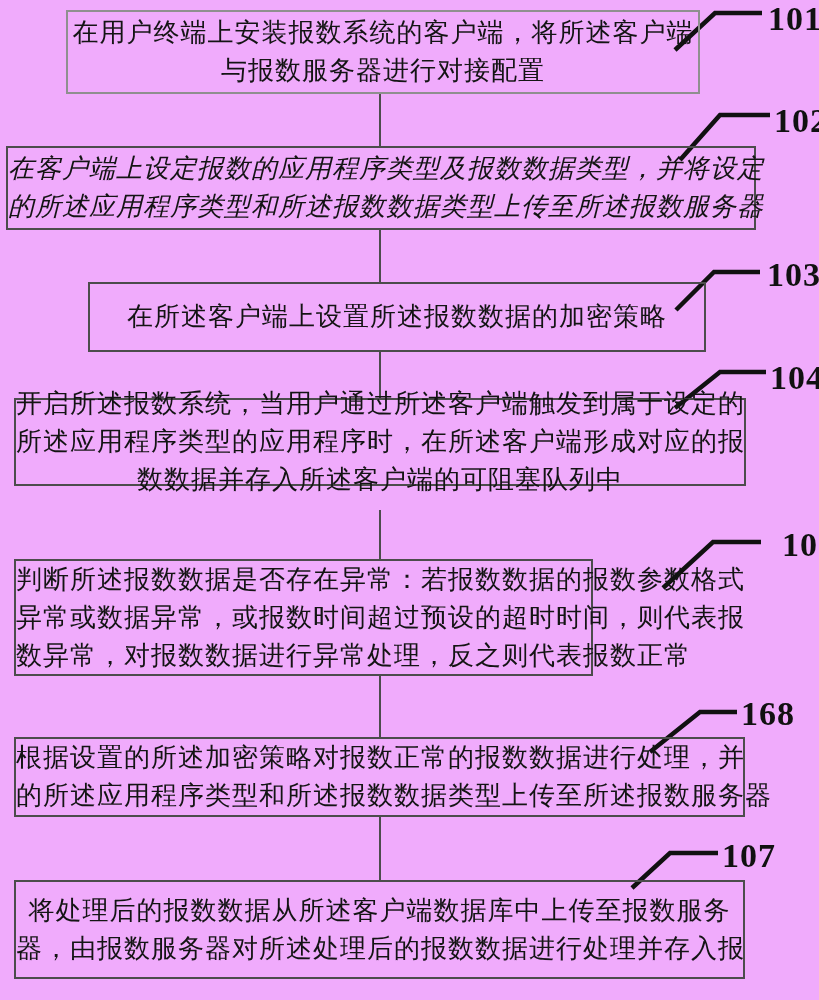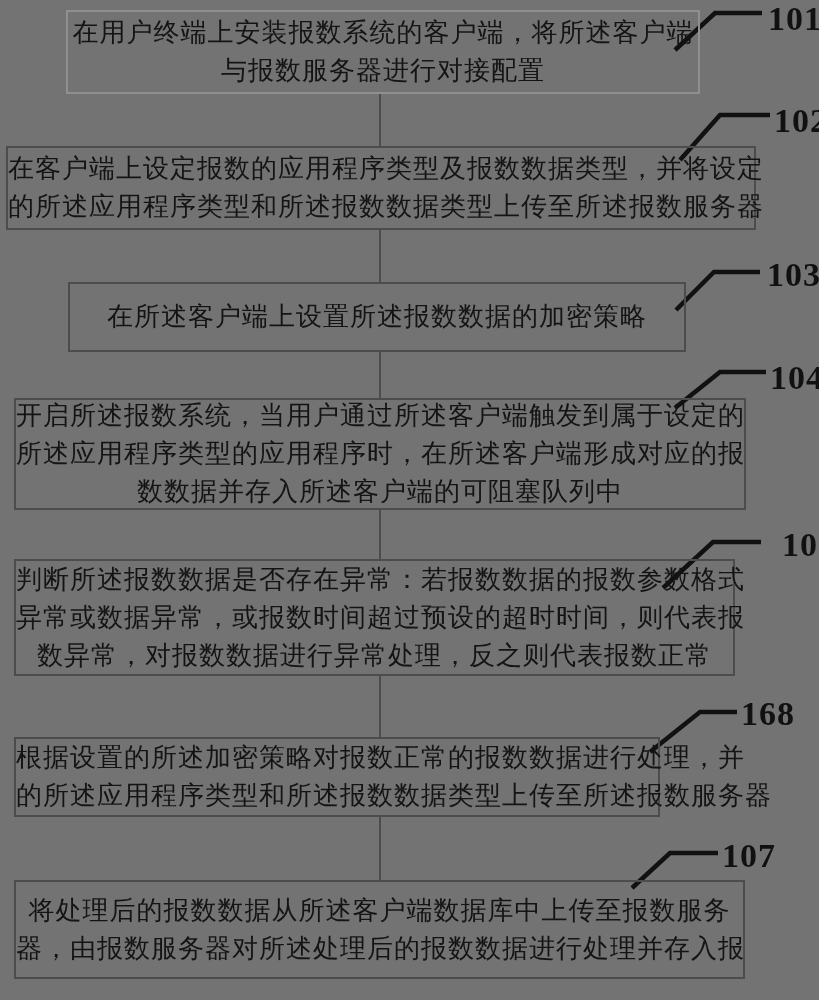--- a/index.html
+++ b/index.html
@@ -1,20 +1,20 @@
 <!DOCTYPE html>
 <html><head>
 <meta charset="utf-8">
 <style>
   html, body { margin: 0; padding: 0; background: #ffffff; }
   #canvas {
     position: relative;
     width: 819px;
     height: 1000px;
-    background: #737373;
+    background: #f0abfc;
     font-family: "Liberation Serif", "DejaVu Serif", serif;
     color: #141414;
     overflow: hidden;
   }
   #lines {
     position: absolute;
     left: 0; top: 0;
     width: 819px; height: 1000px;
     z-index: 0;
   }
@@ -40,25 +40,25 @@
     position: absolute;
     font-size: 34px;
     line-height: 34px;
     font-weight: bold;
     letter-spacing: 1px;
     color: #111111;
     z-index: 1;
   }
   
   #box-101 { left: 66px;  top: 10px;  width: 634px; height: 84px;  }
-  #box-102 { left: 6px;   top: 146px; width: 750px; height: 84px;  }
-  #box-103 { left: 68px;  top: 282px; width: 618px; height: 70px;  }
-  #box-104 { left: 14px;  top: 398px; width: 732px; height: 112px; }
-  #box-105 { left: 14px;  top: 559px; width: 721px; height: 117px; }
-  #box-106 { left: 14px;  top: 737px; width: 646px; height: 80px;  }
+  #box-102 { left: 6px;   top: 146px; width: 750px; height: 84px; font-style: italic;  }
+  #box-103 { left: 88px;  top: 282px; width: 618px; height: 70px;  }
+  #box-104 { left: 14px;  top: 398px; width: 732px; height: 88px; }
+  #box-105 { left: 14px;  top: 559px; width: 579px; height: 117px; }
+  #box-106 { left: 14px;  top: 737px; width: 731px; height: 80px;  }
   #box-107 { left: 14px;  top: 880px; width: 731px; height: 99px; }
   
   #ref-101 { left: 768px; top: 2px;   }
   #ref-102 { left: 774px; top: 104px; }
   #ref-103 { left: 767px; top: 258px; }
   #ref-104 { left: 770px; top: 361px; }
   #ref-105 { left: 782px; top: 528px; }
   #ref-106 { left: 741px; top: 697px; }
   #ref-107 { left: 722px; top: 839px; }
 </style>

